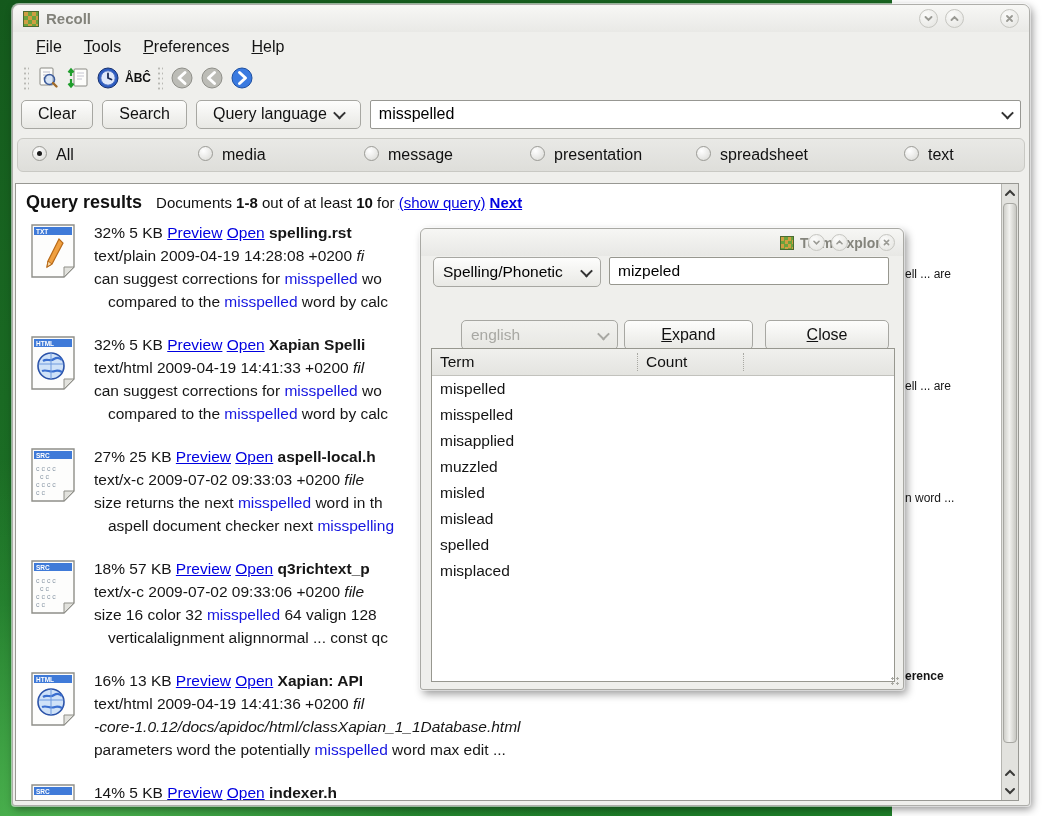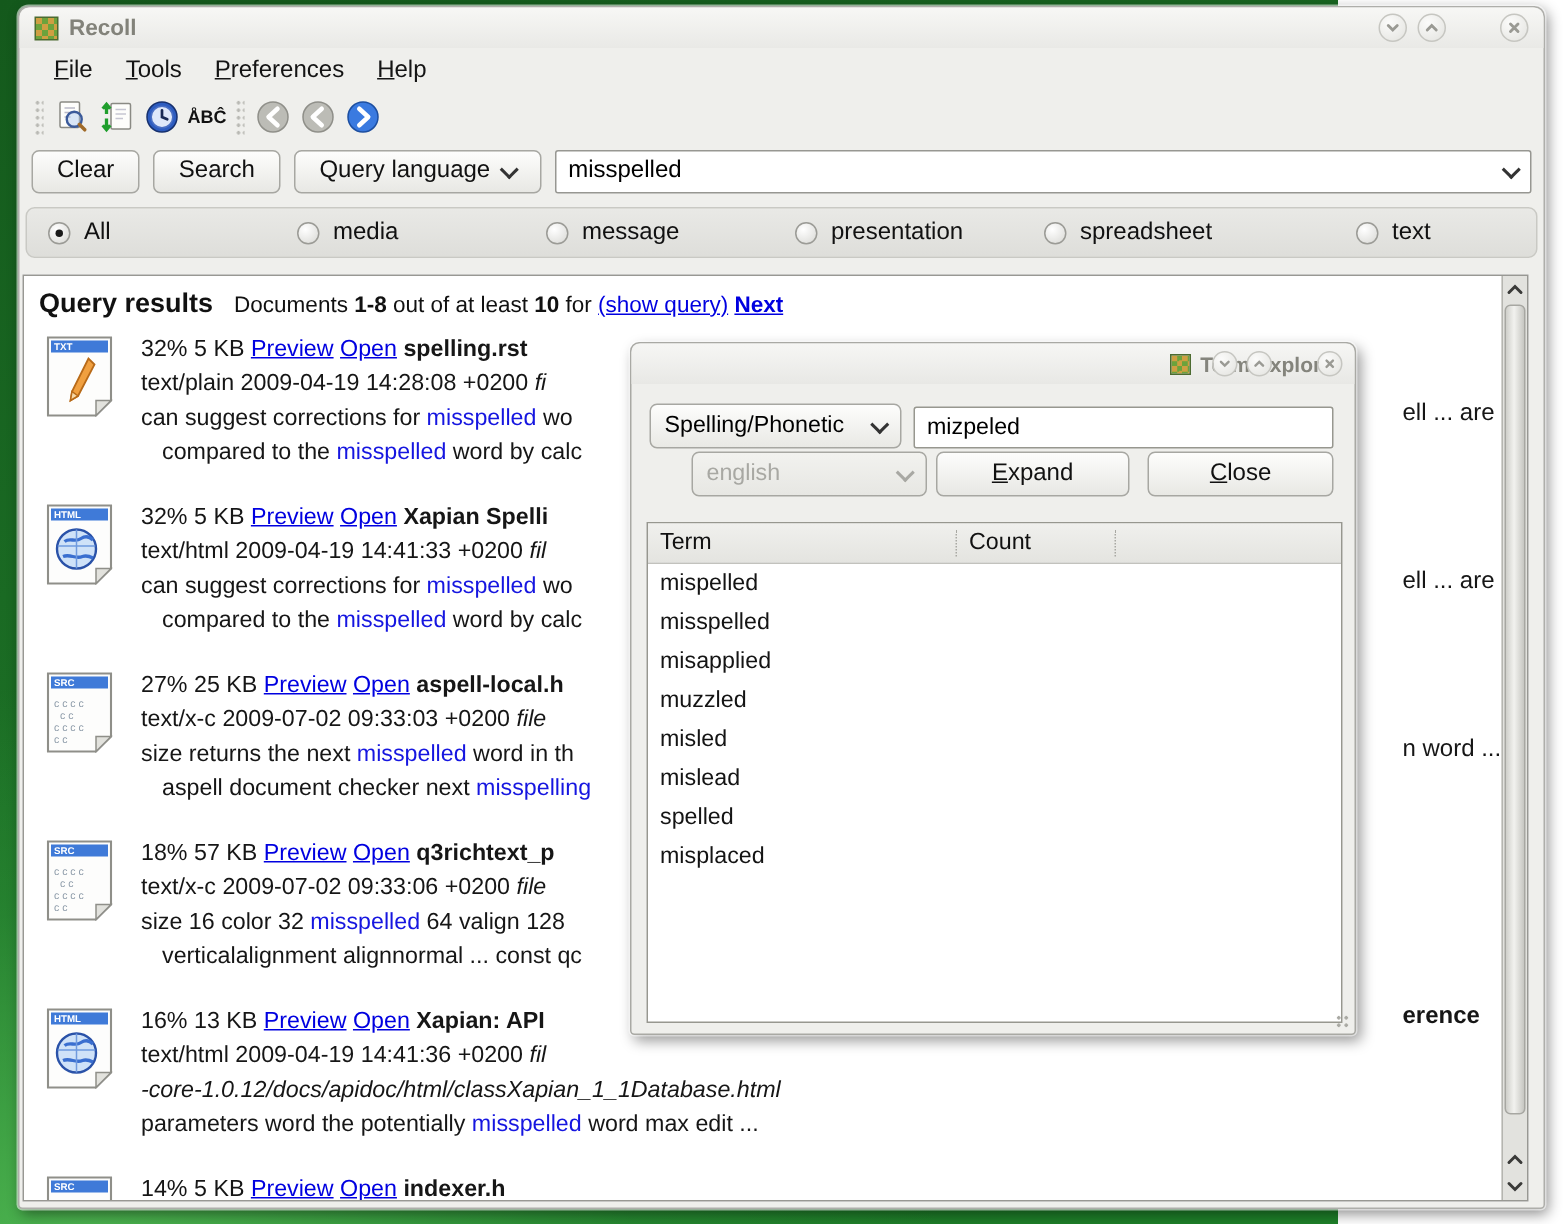--- a/index.html
+++ b/index.html
@@ -44,42 +44,42 @@
     border-radius:5px; margin-right:9px; display:flex; align-items:center; }
   .combo-btn { gap:8px; }
   .chev { width:9px; height:9px; border-right:2px solid #333; border-bottom:2px solid #333;
     transform:rotate(45deg) translate(-1px,-1px); }
   .search-combo { flex:1; height:29px; background:#fff; border:1px solid #979792;
     border-radius:2px; display:flex; align-items:center; padding:0 8px; font-size:16px; }
   .search-combo .value { flex:1; color:#000; }
   
   .filterbar { position:relative; margin:5px 4px 0 4px; height:34px;
     background:linear-gradient(#e9e9e6,#dededa); border:1px solid #c9c9c4; border-radius:6px; }
-  .radio-opt { position:absolute; top:7px; display:flex; align-items:center; font-size:16px; color:#111; }
+  .radio-opt { position:absolute; top:7px; display:flex; font-size:16px; color:#111; }
   .radio { width:15px; height:15px; border-radius:50%; margin-right:9px;
     background:radial-gradient(circle at 35% 30%, #ffffff, #d8d8d4);
     border:1px solid #9b9b96; position:relative; }
   .radio.sel::after { content:""; position:absolute; left:4px; top:4px; width:5px; height:5px;
     border-radius:50%; background:#1a1a1a; }
   
   .results { position:absolute; left:2px; top:178px; width:1004px; height:618px;
     background:#fff; border:1px solid #989893; }
   .results-content { position:absolute; left:0; top:0; right:17px; bottom:0;
     overflow:hidden; padding:6px 0 0 8px; }
   .qheader { font-size:15px; color:#111; padding:2px 0 0 2px; white-space:nowrap; }
   .qtitle { font-size:18px; font-weight:bold; margin-right:14px; }
   .b { font-weight:bold; } .i { font-style:italic; }
   .lnk { color:#0000e0; text-decoration:underline;text-align:center; }
   .hl { color:#1616e0; }
   .result-item { position:relative; height:104px; margin-top:8px; }
   .ficon { position:absolute; left:6px; top:2px; }
   .rlines { position:absolute; left:70px; top:0; right:0; font-size:15.5px; color:#161616; }
   .rline { height:23px; line-height:23px; white-space:nowrap; overflow:hidden; }
   .rline.indent { padding-left:14px; }
-  .right-frag { position:absolute; font-size:16px; color:#161616; left:881px; white-space:nowrap;padding-left:30px; }
+  .right-frag { position:absolute; font-size:12px; color:#161616; left:881px; white-space:nowrap; }
   
   .vscroll { position:absolute; right:0; top:0; bottom:0; width:17px;
     background:#e2e2de; border-left:1px solid #b5b5b0; }
   .sbtn { position:absolute; left:0; width:16px; height:17px; display:flex;
     align-items:center; justify-content:center; }
   .sbtn svg { stroke:#3a3a38; stroke-width:2; fill:none; stroke-linecap:round; }
   .sthumb { position:absolute; left:1px; width:14px; border-radius:4px;
     background:linear-gradient(90deg,#cfcfca,#f2f2ef 45%,#c7c7c2); border:1px solid #a7a7a2; }
   
   .dialog { position:absolute; left:420px; top:228px; width:484px; height:462px;
@@ -390,31 +390,31 @@
             </svg>
         </div>
         <div class="winbtn close">
           <svg width="11" height="11" viewBox="0 0 13 13">
               <path d="M4 4 9 9 M9 4 4 9"></path>
             </svg>
         </div>
       </div>
     </div>
 
-    <div class="dlg-row" style="top:40px;align-items:flex-end;">
+    <div class="dlg-row" style="top:28px;">
       <div class="dlg-combo">
         <span>Spelling/Phonetic</span>
         <span class="chev"></span>
       </div>
       <div class="dlg-input">
         <span>mizpeled</span>
       </div>
     </div>
 
-    <div class="dlg-row" style="top:72px;padding-left:28px;">
+    <div class="dlg-row" style="top:91px;padding-left:28px;">
       <div class="dlg-combo disabled">
         <span>english</span>
         <span class="chev"></span>
       </div>
       <div class="dlg-btn" id="expand-btn" style="margin-left:6px; width:140px;"><u>E</u>xpand</div>
       <div class="dlg-btn" id="close-btn" style="margin-left:12px; width:134px;"><u>C</u>lose</div>
     </div>
 
     <div class="term-table">
       <div class="tt-head">

